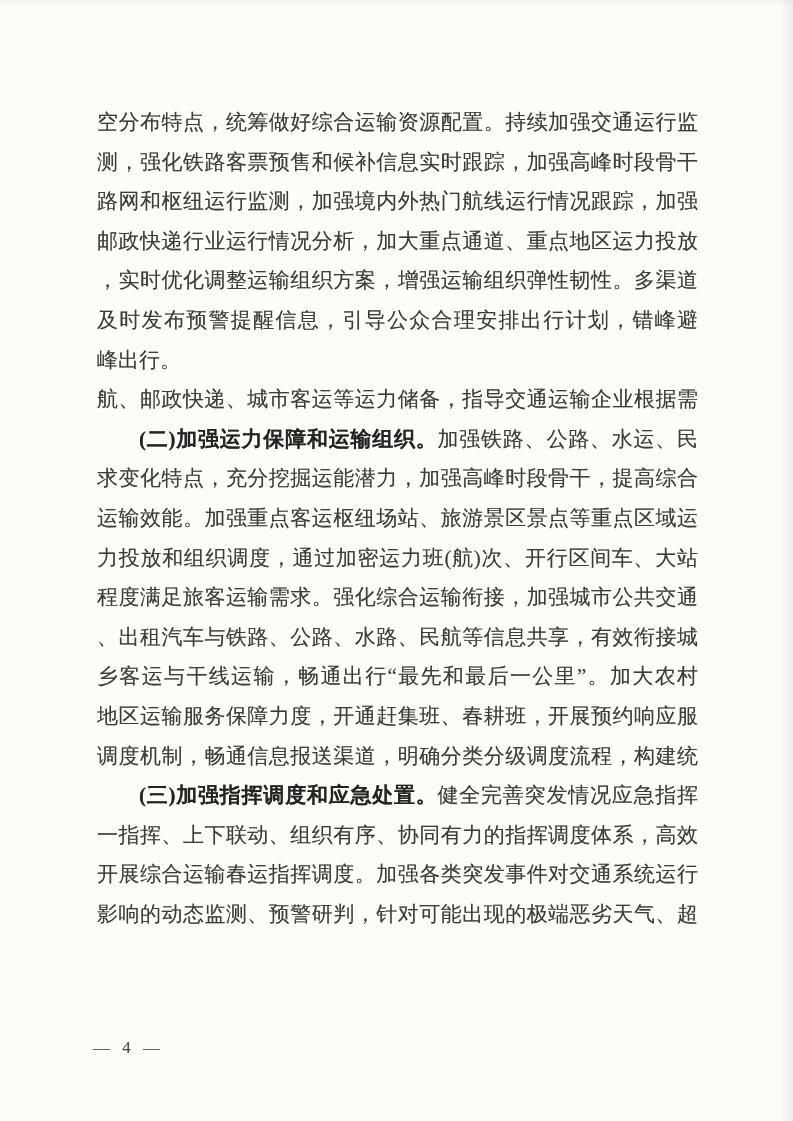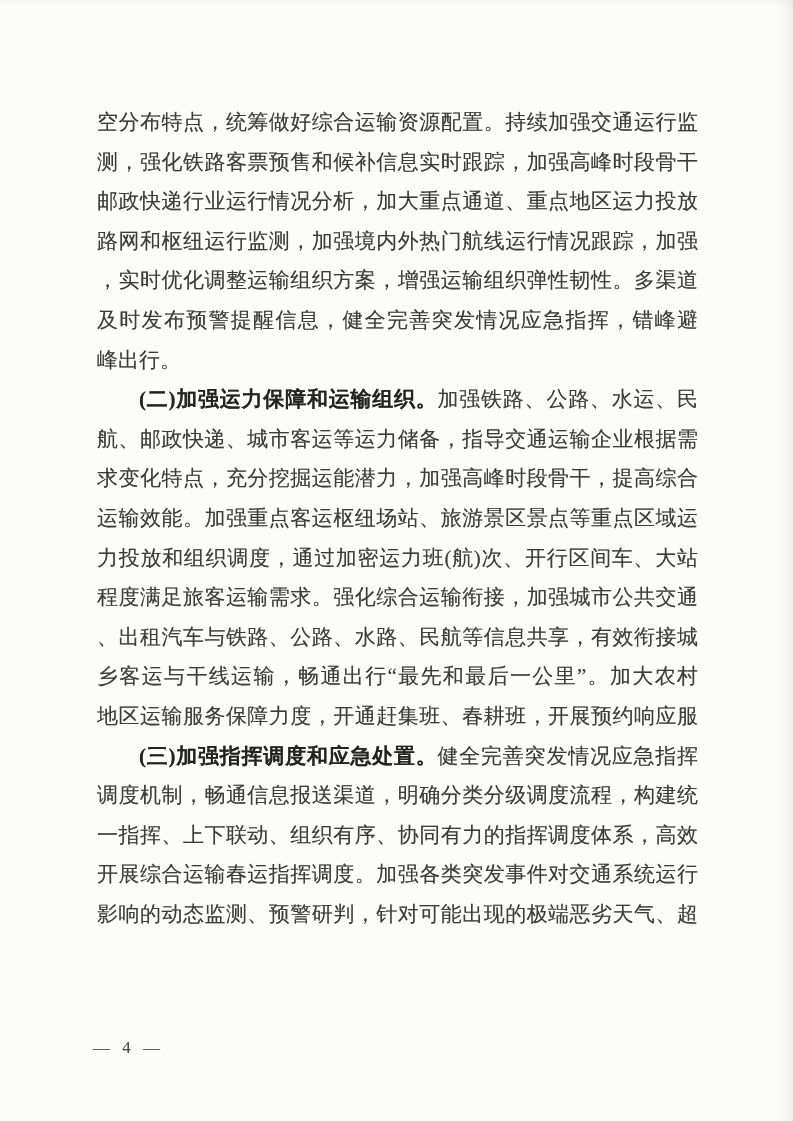--- a/index.html
+++ b/index.html
@@ -73,35 +73,35 @@
   }
 </style>
 </head>
 <body>
 
 <div class="page">
   <div class="scan-top"></div>
   <div class="text-block" id="text-block">
       <div class="line"><span>空分布特点，统筹做好综合运输资源配置。持续加强交通运行监</span></div>
       <div class="line"><span>测，强化铁路客票预售和候补信息实时跟踪，加强高峰时段骨干</span></div>
+      <div class="line"><span>路网和枢纽运行监测，加强境内外热门航线运行情况跟踪，加强</span></div>
       <div class="line"><span>邮政快递行业运行情况分析，加大重点通道、重点地区运力投放</span></div>
-      <div class="line"><span>路网和枢纽运行监测，加强境内外热门航线运行情况跟踪，加强</span></div>
       <div class="line"><span>，实时优化调整运输组织方案，增强运输组织弹性韧性。多渠道</span></div>
-      <div class="line"><span>及时发布预警提醒信息，健全完善突发情况应急指挥，错峰避</span></div>
+      <div class="line"><span>及时发布预警提醒信息，引导公众合理安排出行计划，错峰避</span></div>
       <div class="line no-fill"><span>峰出行。</span></div>
+      <div class="line"><span>航、邮政快递、城市客运等运力储备，指导交通运输企业根据需</span></div>
       <div class="line indent"><span class="lead">(二)加强运力保障和运输组织。</span><span>加强铁路、公路、水运、民</span></div>
-      <div class="line"><span>航、邮政快递、城市客运等运力储备，指导交通运输企业根据需</span></div>
       <div class="line"><span>求变化特点，充分挖掘运能潜力，加强高峰时段骨干，提高综合</span></div>
       <div class="line"><span>运输效能。加强重点客运枢纽场站、旅游景区景点等重点区域运</span></div>
       <div class="line"><span>力投放和组织调度，通过加密运力班(航)次、开行区间车、大站</span></div>
       <div class="line"><span>程度满足旅客运输需求。强化综合运输衔接，加强城市公共交通</span></div>
       <div class="line"><span>、出租汽车与铁路、公路、水路、民航等信息共享，有效衔接城</span></div>
       <div class="line"><span>乡客运与干线运输，畅通出行“最先和最后一公里”。加大农村</span></div>
       <div class="line"><span>地区运输服务保障力度，开通赶集班、春耕班，开展预约响应服</span></div>
+      <div class="line"><span>调度机制，畅通信息报送渠道，明确分类分级调度流程，构建统</span></div>
       <div class="line indent"><span class="lead">(三)加强指挥调度和应急处置。</span><span>健全完善突发情况应急指挥</span></div>
-      <div class="line"><span>调度机制，畅通信息报送渠道，明确分类分级调度流程，构建统</span></div>
       <div class="line"><span>一指挥、上下联动、组织有序、协同有力的指挥调度体系，高效</span></div>
       <div class="line"><span>开展综合运输春运指挥调度。加强各类突发事件对交通系统运行</span></div>
       <div class="line"><span>影响的动态监测、预警研判，针对可能出现的极端恶劣天气、超</span></div>
     </div>
   <div class="footer">— 4 —</div>
   <div class="scan-edge"></div>
 </div>
 
 </body></html>

